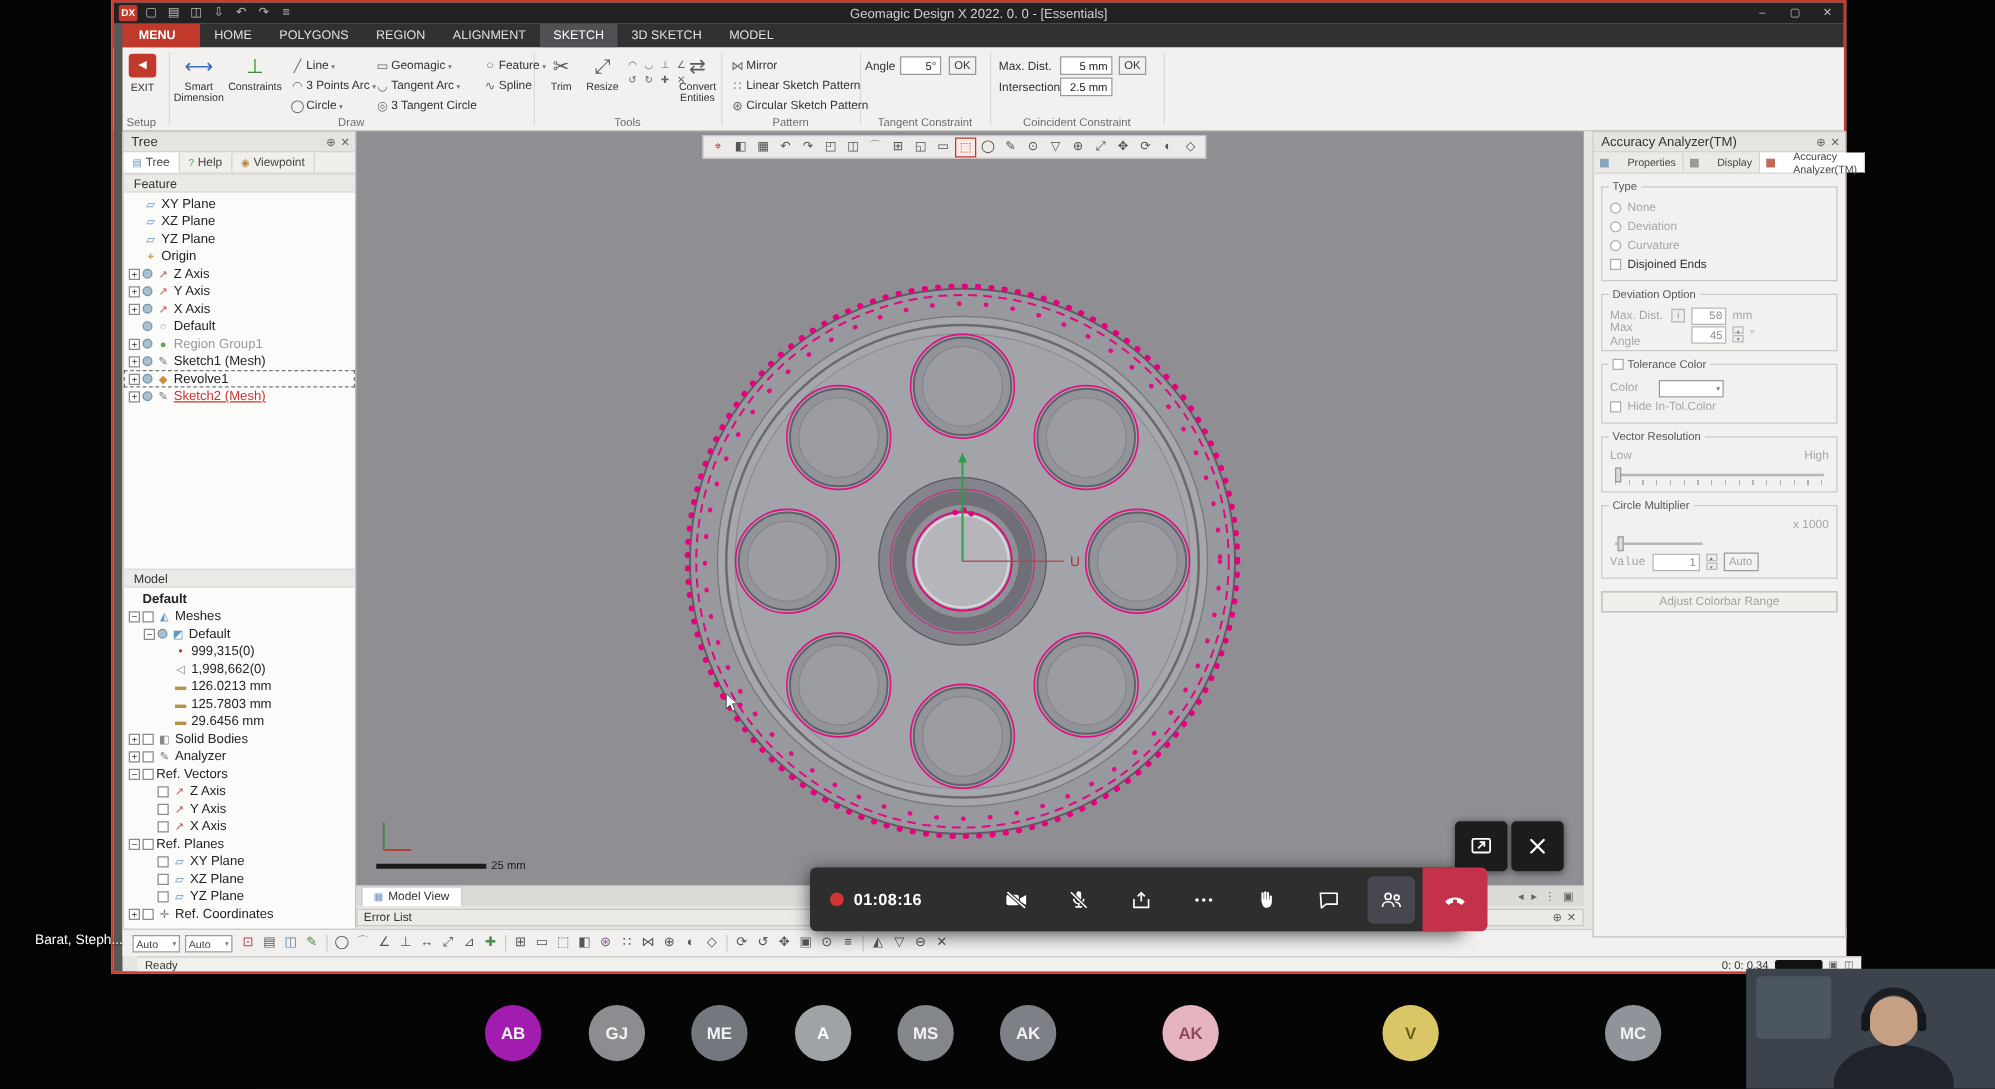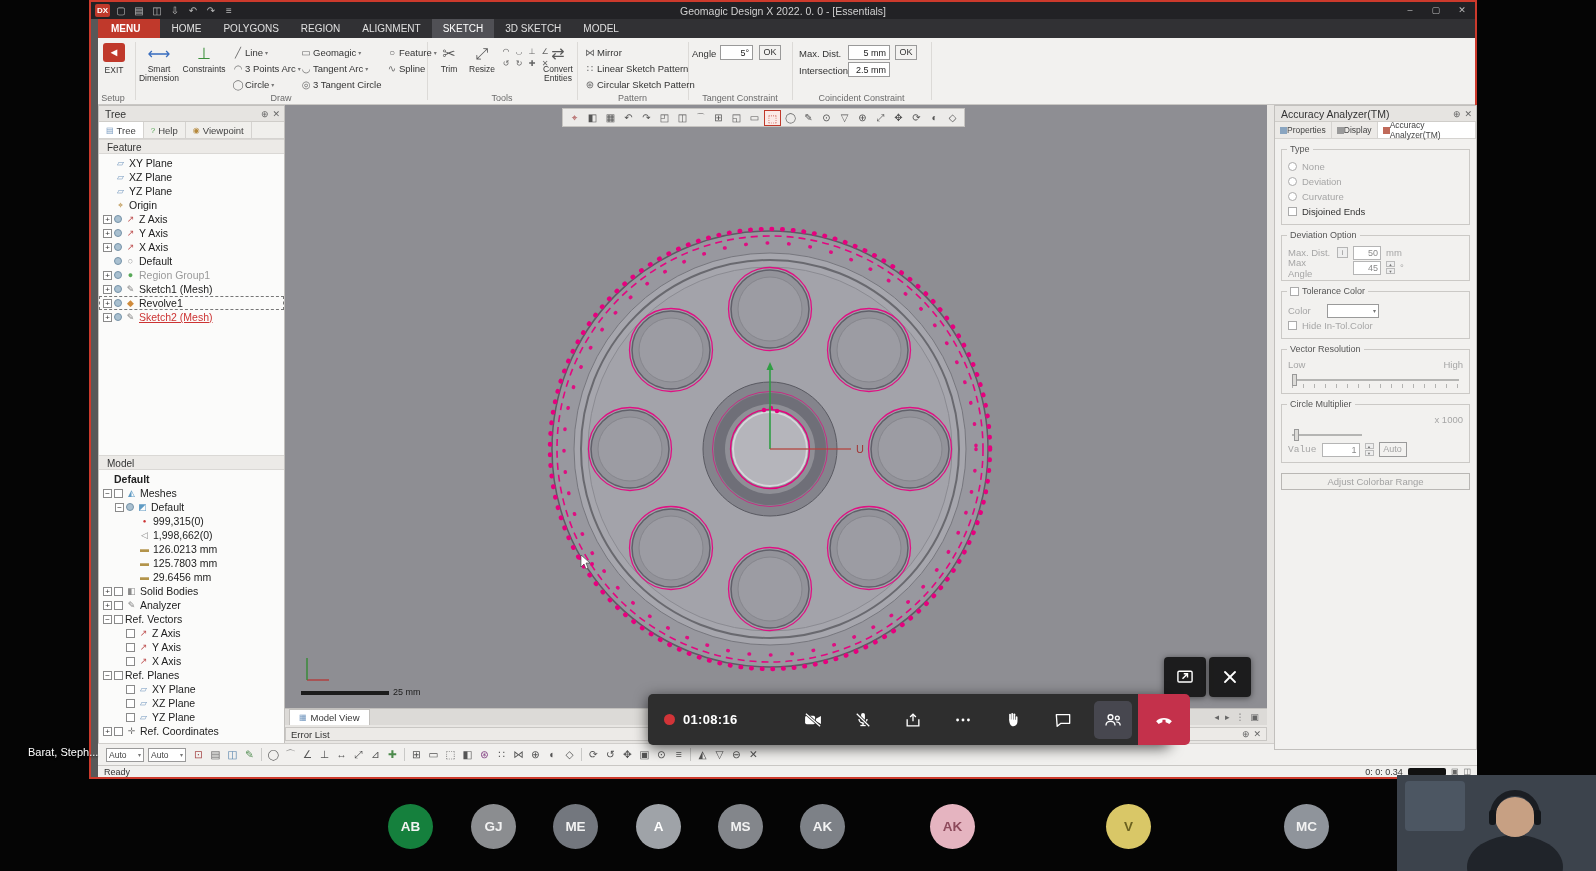--- a/index.html
+++ b/index.html
@@ -96,31 +96,31 @@
   
   .error-header { position:absolute; left:194px; top:725px; width:982px; height:14px; background:#eceae7;
     border:1px solid #c9c7c4; display:flex; align-items:center; font-size:9.5px; color:#333; padding:0 5px; }
   .bottom-toolbar { position:absolute; left:7px; top:741px; width:1379px; height:22px; background:#f1f0ee;
     border-top:1px solid #d0cecb; display:flex; align-items:center; padding-left:8px; }
   .combo { display:flex; align-items:center; width:38px; height:14px; border:1px solid #9a9a9a; background:#fff;
     font-size:8.5px; color:#444; padding:0 2px; margin-right:4px; justify-content:space-between; }
   .combo .caret { margin:0; }
   .bti { width:17px; height:17px; font-size:10.5px; line-height:17px; text-align:center; color:#555; }
   .tsep { width:1px; height:13px; background:#c9c9c7; margin:0 3px; }
-  .statusbar { position:absolute; left:7px; top:763px; width:1379px; height:12px; background:#f1f0ee;
+  .statusbar { position:absolute; left:19px; top:763px; width:1379px; height:12px; background:#f1f0ee;
     border-top:1px solid #c9c7c4; display:flex; align-items:center; font-size:9px; color:#333; padding:0 6px; }
   .sb-right { margin-left:auto; display:flex; align-items:center; gap:5px; }
   .sb-bar { width:38px; height:8px; background:#111; border-radius:2px; }
   .sb-ic { font-size:8px; color:#666; }
 
   
   .right-panel { position:absolute; left:1183px; top:103px; width:203px; height:645px; background:#f2f1ef;
     border:1px solid #c2c0bd; display:flex; flex-direction:column; }
   .atabs { height:17px; display:flex; background:#eceae7; border-bottom:1px solid #d5d3d0; flex:none; }
-  .atab { display:flex; align-items:center; gap:0; padding:0 5px; font-size:8.5px; color:#444; border-right:1px solid #d5d3d0; }
+  .atab { display:flex; align-items:center; gap:15px; padding:0 5px; font-size:8.5px; color:#444; border-right:1px solid #d5d3d0; }
   .atab.active { background:#fff; }
   .asq { width:7px; height:7px; background:#8aa5c0; flex:none; }
   .gbox { position:relative; border:1px solid #cbc9c6; margin:10px 6px 0; padding:9px 6px 5px; flex:none; }
   .gtitle { position:absolute; top:-6px; left:5px; background:#f2f1ef; padding:0 3px; font-size:9px;
     color:#555; display:flex; align-items:center; gap:3px; }
   .arow { display:flex; align-items:center; gap:5px; height:15px; font-size:9.5px; color:#333; }
   .arow.disabled { color:#a6a6a6; }
   .radio { width:9px; height:9px; border:1px solid #ababab; border-radius:50%; background:#fff; flex:none; }
   .acb { width:9px; height:9px; border:1px solid #ababab; background:#fff; flex:none; }
   .ain { height:14px; border:1px solid #b5b5b5; font-size:9px; text-align:right; padding:0 2px;
@@ -744,21 +744,21 @@
               <span>Disjoined Ends</span>
             </div>
           </div>
       </div>
 
       <div class="gbox">
         <div class="gtitle">Deviation Option</div>
         <div class="arow disabled">
           <span style="width:44px">Max. Dist.</span>
           <span class="ibtn">i</span>
-          <input class="ain" style="width: 28px;" value="50">
+          <input class="ain" style="width: 28px; font-family: Liberation Mono, monospace;" value="50">
           <span>mm</span>
         </div>
         <div class="arow disabled">
           <span style="width:44px">Max Angle</span>
           <span class="ibtn" style="visibility:hidden">i</span>
           <input class="ain" style="width: 28px;" value="45">
           <span class="spin">
               <span>▲</span>
               <span>▼</span>
             </span>
@@ -929,21 +929,21 @@
           <span class="tin">
             <svg viewBox="0 0 24 24" width="22" height="22">
               <path d="M3.4 13.4C8 8.7 16 8.7 20.6 13.4l-2.8 2.9c-1.2-1-2.6-1.6-4-1.9l-.2-2.6c-1-.2-2.2-.2-3.2 0l-.2 2.6c-1.4.3-2.8.9-4 1.9z" fill="#fff"></path>
             </svg>
           </span>
         </div>
       </div>
   </div>
 
   <div>
-      <div class="avatar" style="left: 388px; background: #15803d; color: rgb(242, 242, 242);">AB</div>
+      <div class="avatar" style="left: 388px; background: #a21caf; color: rgb(242, 242, 242);">AB</div>
       <div class="avatar" style="left: 471px; background: rgb(139, 141, 144); color: rgb(242, 242, 242);">GJ</div>
       <div class="avatar" style="left: 553px; background: rgb(115, 119, 126); color: rgb(242, 242, 242);">ME</div>
       <div class="avatar" style="left: 636px; background: rgb(159, 163, 168); color: rgb(255, 255, 255);">A</div>
       <div class="avatar" style="left: 718px; background: rgb(131, 134, 139); color: rgb(242, 242, 242);">MS</div>
       <div class="avatar" style="left: 800px; background: rgb(125, 129, 135); color: rgb(242, 242, 242);">AK</div>
       <div class="avatar" style="left: 930px; background: rgb(229, 180, 192); color: rgb(142, 74, 92);">AK</div>
       <div class="avatar" style="left: 1106px; background: rgb(217, 199, 103); color: rgb(107, 97, 31);">V</div>
       <div class="avatar" style="left: 1284px; background: rgb(143, 148, 155); color: rgb(242, 242, 242);">MC</div>
     </div>
 

